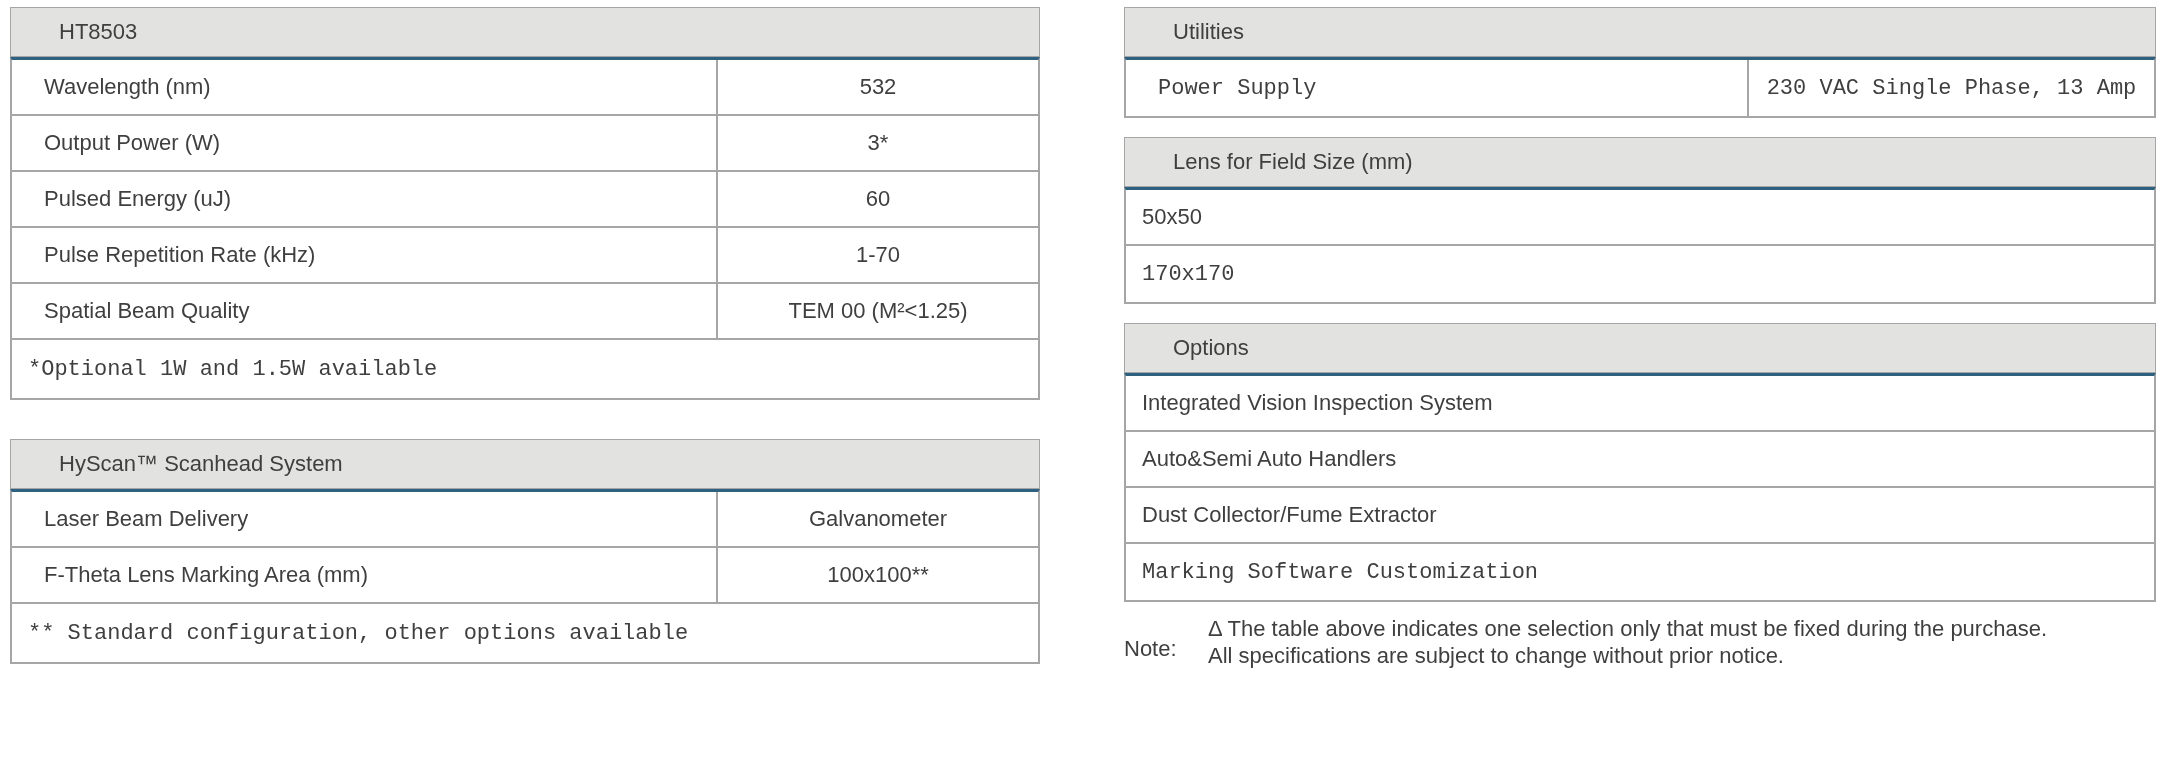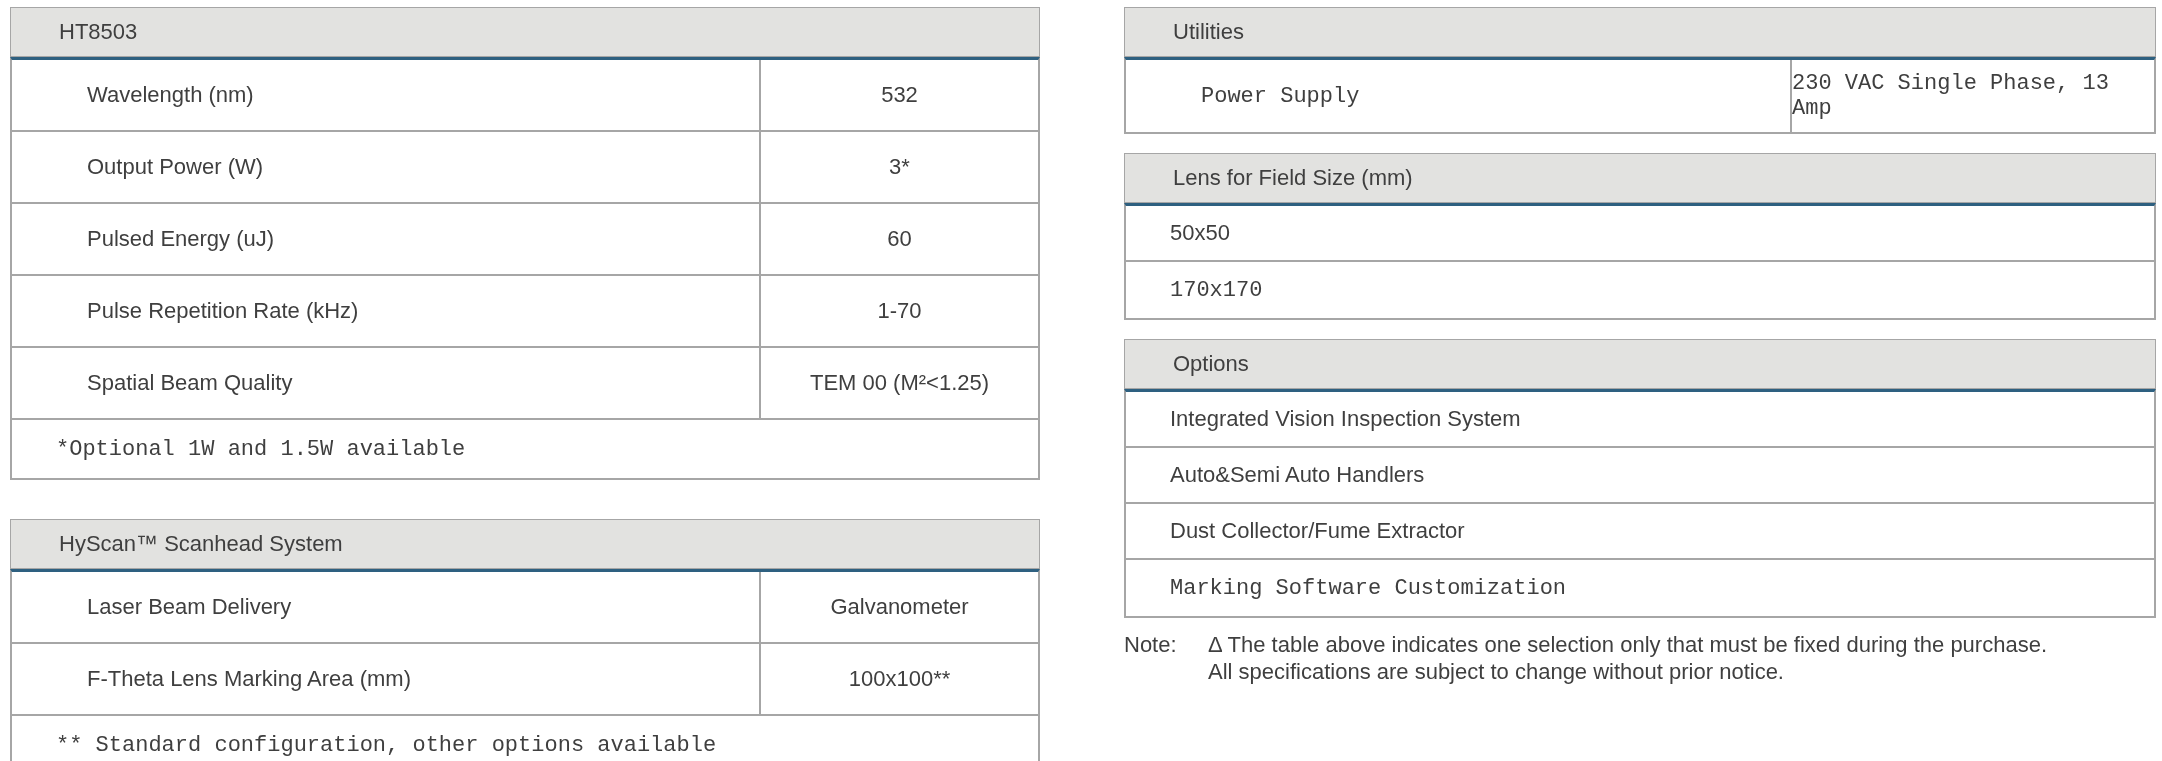--- a/index.html
+++ b/index.html
@@ -23,41 +23,41 @@
     border: 1px solid #a6a6a6;
     display: flex;
     align-items: center;
     padding-left: 48px;
   }
   .spec-body {
     background: #ffffff;
     border: 2px solid #a6a6a6;
     border-top: 3px solid #2e6080;
   }
-  .spec-row { display: flex; height: 72px; border-bottom: 2px solid #a6a6a6; padding-left: 43px; }
+  .spec-row { display: flex; height: 56px; border-bottom: 2px solid #a6a6a6; }
   .spec-body .spec-row:last-child { border-bottom: none; font-family: Liberation Mono, monospace; }
   .spec-label {
     flex: 0 0 706px;
     display: flex; align-items: center;
     padding-left: 32px;
     border-right: 2px solid #a6a6a6;
   }
   .utilities .spec-label { flex: 0 0 623px; }
   .spec-value { flex: 1; display: flex; align-items: center; justify-content: center; }
   .simple-row, .footnote-row {
     display: flex; align-items: center;
-    padding-left: 44px;
+    padding-left: 16px;
   }
   .simple-row { height: 56px; border-bottom: 2px solid #a6a6a6; }
   .footnote-row { height: 58px; border-bottom: 2px solid #a6a6a6; }
   .gap-left   { margin-top: 39px; text-align: center; }
   .gap-right  { margin-top: 19px; }
 
   .note { display: flex; margin-top: 13px; line-height: 27px; }
-  .note-label { flex: 0 0 84px; }
+  .note-label { flex: 0 0 84px; margin-top: 20px; }
   .note-text  { flex: 1; }
 </style>
 </head>
 <body>
 
 <div class="col col-left">
 
   <section class="spec-table">
     <div class="spec-header">
       <span>HT8503</span>

